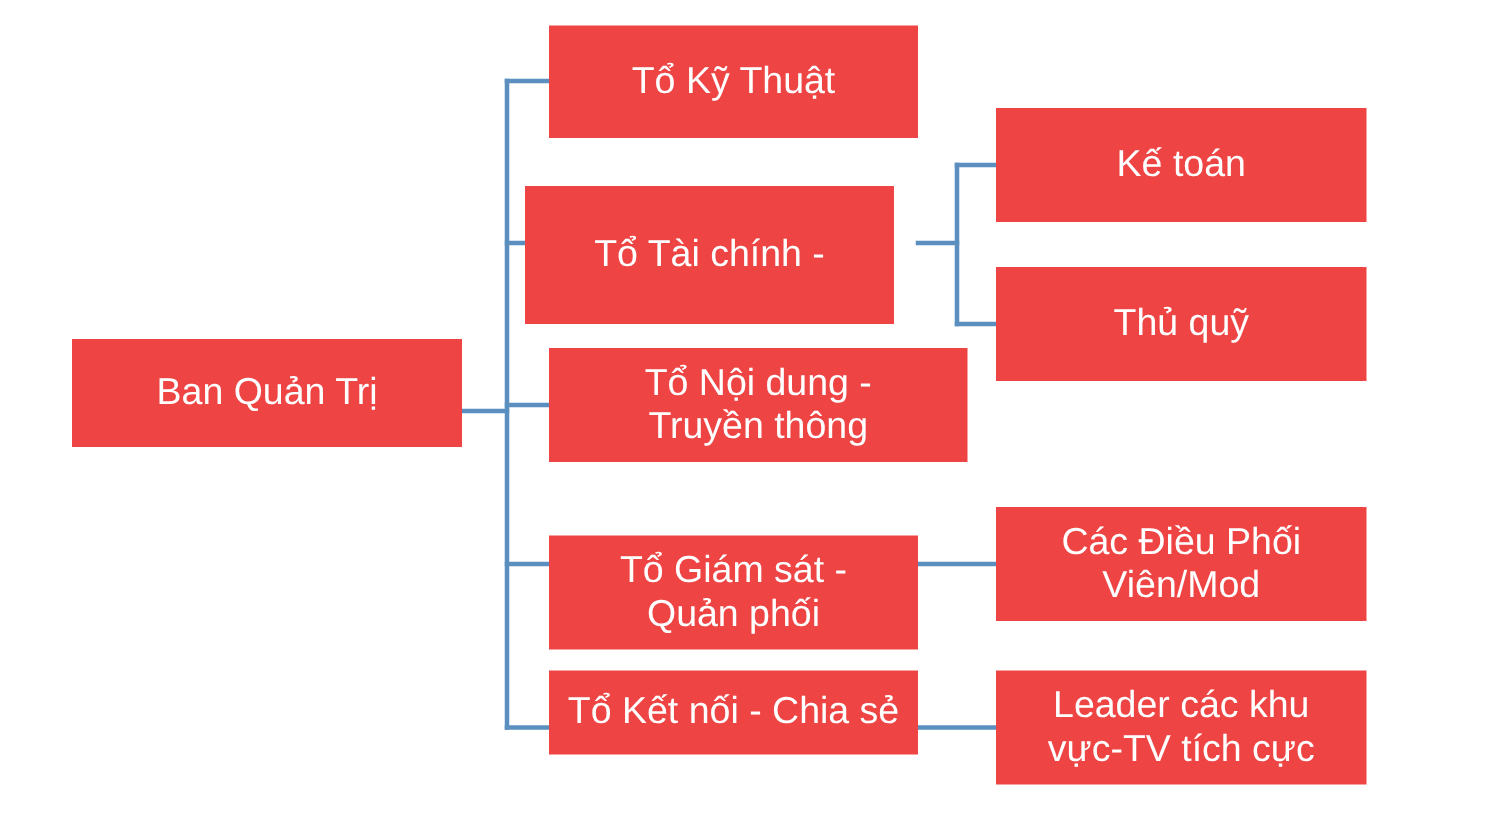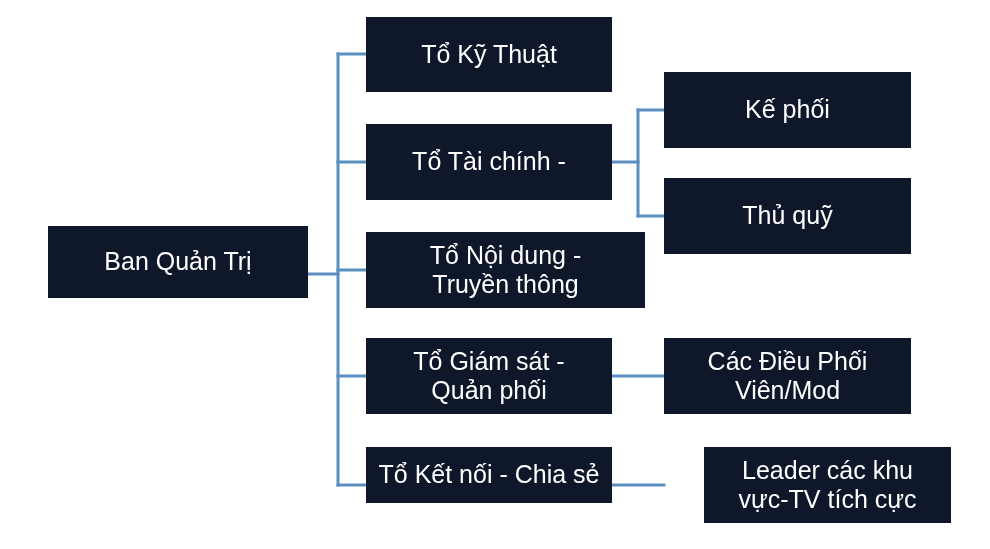--- a/index.html
+++ b/index.html
@@ -10,21 +10,21 @@
   #canvas {
     position: relative;
     width: 990px;
     height: 549px;
     background: #ffffff;
     overflow: hidden;
     font-family: "Liberation Sans", "DejaVu Sans", sans-serif;
   }
   .node {
     position: absolute;
-    background: #0f172a;
+    background: #ef4444;
     color: #FFFFFF;
     display: flex;
     align-items: center;
     justify-content: center;
     text-align: center;
     line-height: 1.18;
     font-size: 25px;
     font-weight: 400;
     box-sizing: border-box;
     white-space: nowrap;
@@ -71,59 +71,59 @@
   </svg>
 
   <div class="node" style="left:48px; top:226px; width:260px; height:72px;">
     <span class="label">Ban Quản Trị</span>
   </div>
 
   <div class="node" style="left:366px; top:17px; width:246px; height:75px;">
     <span class="label">Tổ Kỹ Thuật</span>
   </div>
 
-  <div class="node" style="left:366px; top:124px; width:246px; height:76px;">
+  <div class="node" style="left:350px; top:124px; width:246px; height:92px;">
     <span class="label">
       <span>Tổ Tài chính -</span><br>
     </span>
   </div>
 
   <div class="node" style="left:366px; top:232px; width:279px; height:76px;">
     <span class="label">
       <span>Tổ Nội dung -</span><br>
       <span>Truyền thông</span>
     </span>
   </div>
 
-  <div class="node" style="left:366px; top:338px; width:246px; height:76px;">
+  <div class="node" style="left:366px; top:357px; width:246px; height:76px;">
     <span class="label">
       <span>Tổ Giám sát -</span><br>
       <span>Quản phối</span>
     </span>
   </div>
 
   <div class="node" style="left:366px; top:447px; width:246px; height:56px;">
     <span class="label">Tổ Kết nối - Chia sẻ</span>
   </div>
 
   <div class="node" style="left:664px; top:72px; width:247px; height:76px;">
-    <span class="label">Kế phối</span>
+    <span class="label">Kế toán</span>
   </div>
 
   <div class="node" style="left:664px; top:178px; width:247px; height:76px;">
     <span class="label">Thủ quỹ</span>
   </div>
 
   <div class="node" style="left:664px; top:338px; width:247px; height:76px;">
     <span class="label">
       <span>Các Điều Phối</span><br>
       <span>Viên/Mod</span>
     </span>
   </div>
 
-  <div class="node" style="left:664px; top:447px; width:247px; height:76px;margin-left:40px;">
+  <div class="node" style="left:664px; top:447px; width:247px; height:76px;">
     <span class="label">
       <span>Leader các khu</span><br>
       <span>vực-TV tích cực</span>
     </span>
   </div>
 
 </div>
 
 </body></html>

